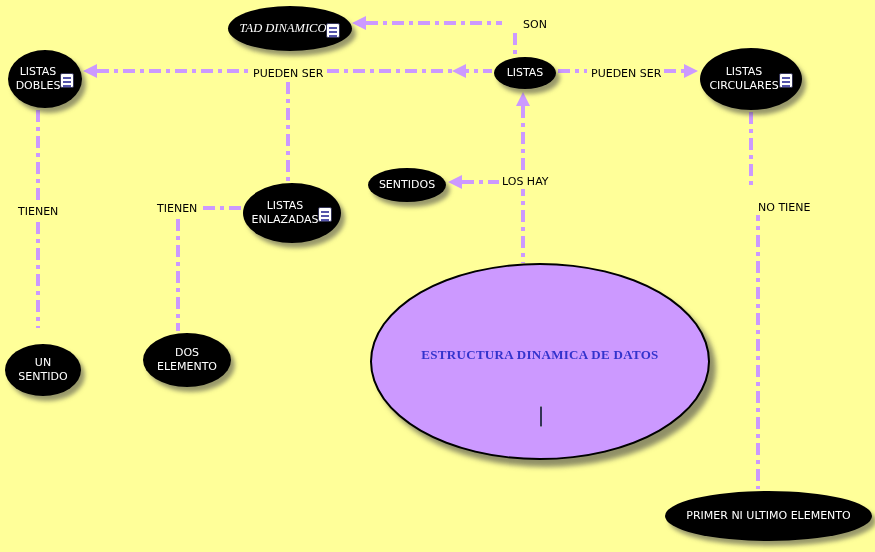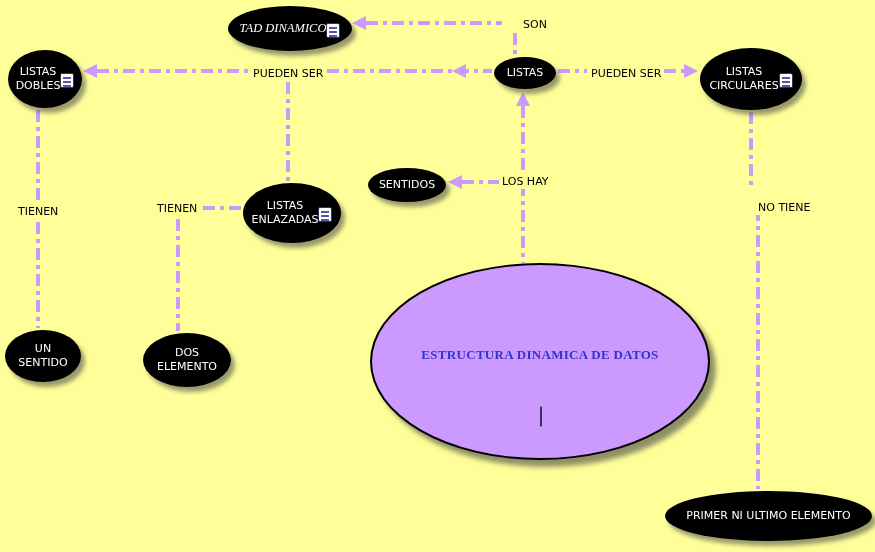--- a/index.html
+++ b/index.html
@@ -169,21 +169,21 @@
 <div class="node" style="left:243px;top:183px;width:98px;height:60px;">
   <span class="node-label">LISTAS
 ENLAZADAS</span>
   <span class="doc-icon"></span>
 </div>
 
 <div class="node" style="left:368px;top:168px;width:78px;height:34px;">
   <span class="node-label">SENTIDOS</span>
 </div>
 
-<div class="node" style="left:5px;top:330px;width:76px;height:52px;">
+<div class="node" style="left:5px;top:344px;width:76px;height:52px;">
   <span class="node-label">UN
 SENTIDO</span>
 </div>
 
 <div class="node" style="left:143px;top:333px;width:88px;height:54px;">
   <span class="node-label">DOS
 ELEMENTO</span>
 </div>
 
 <div class="node" style="left:665px;top:491px;width:207px;height:50px;">

